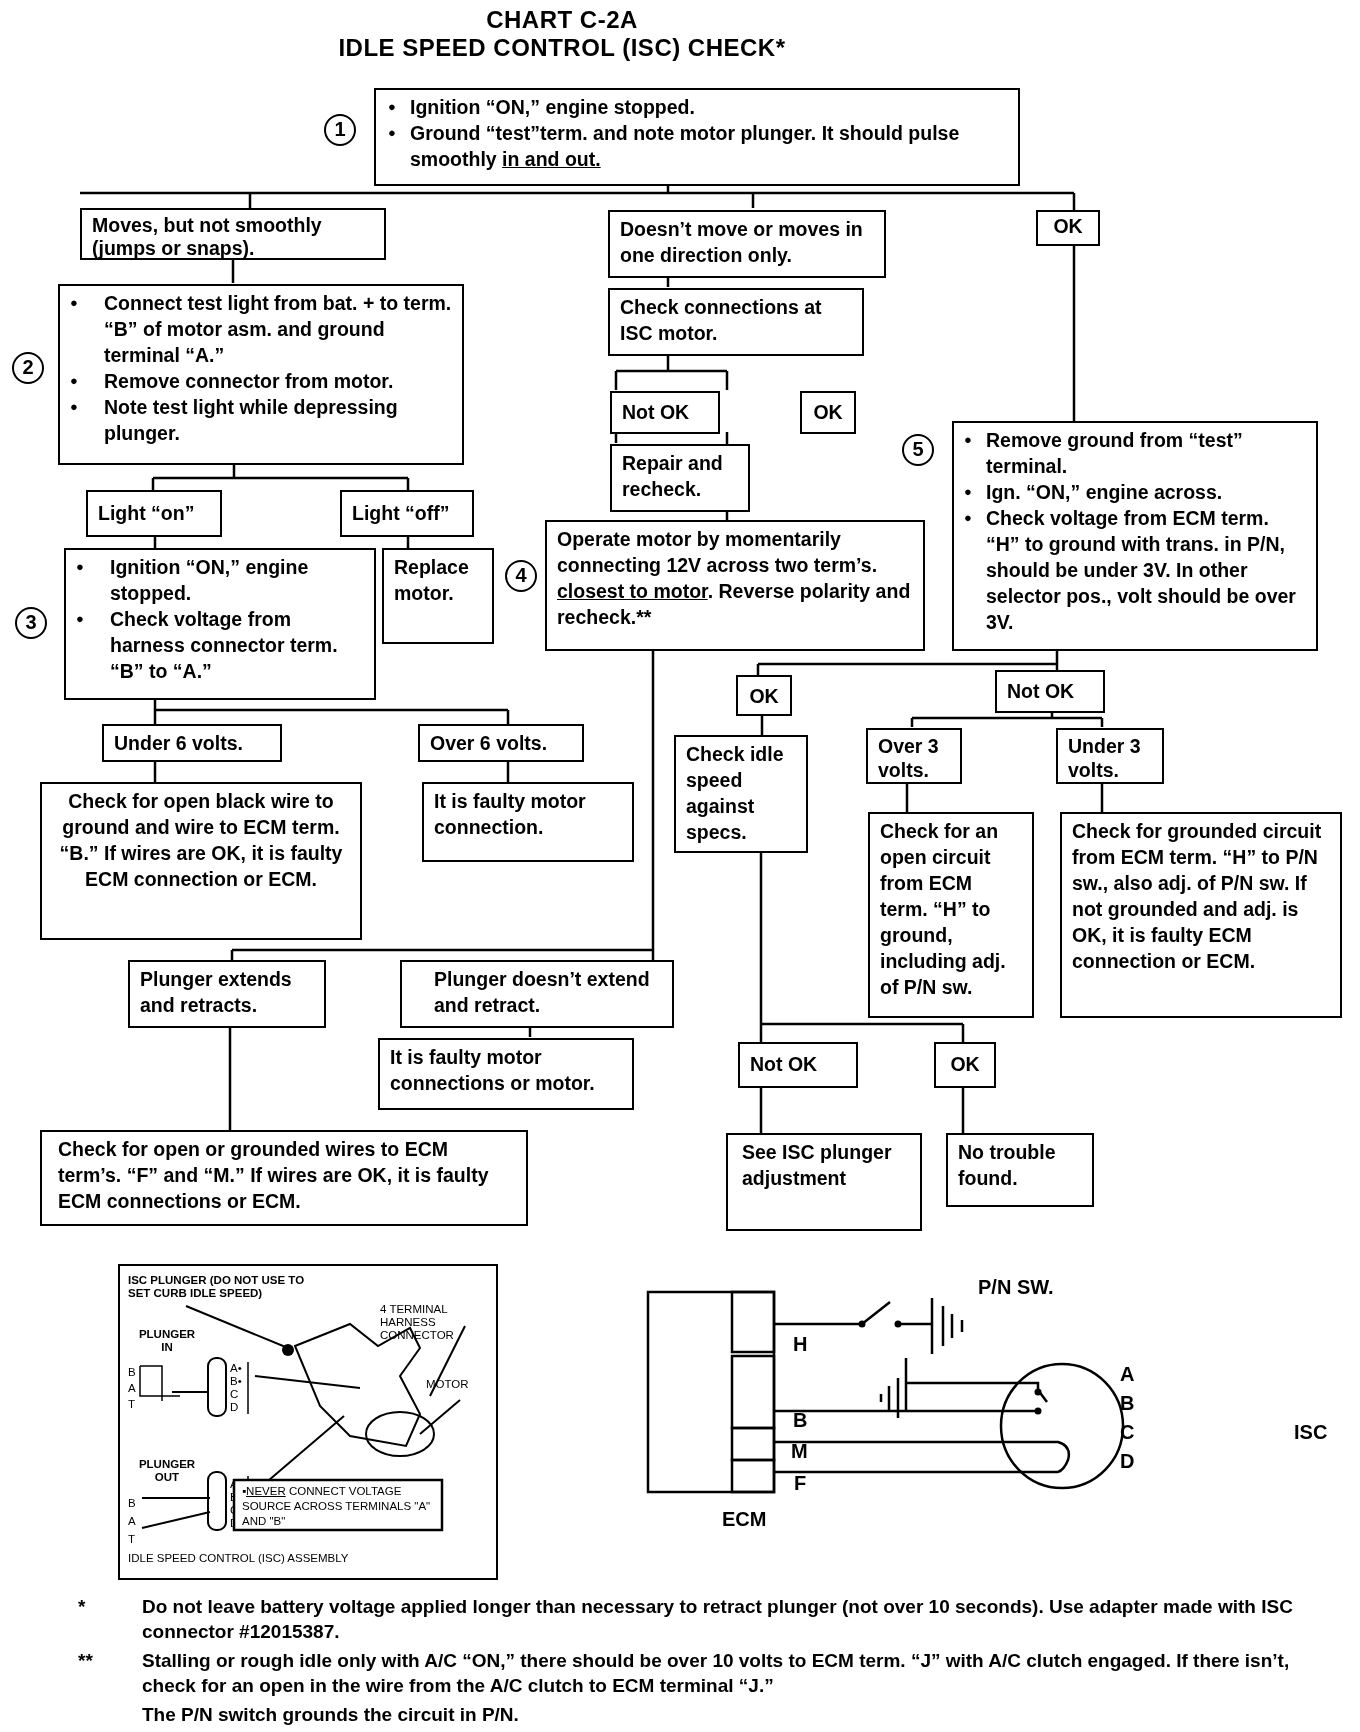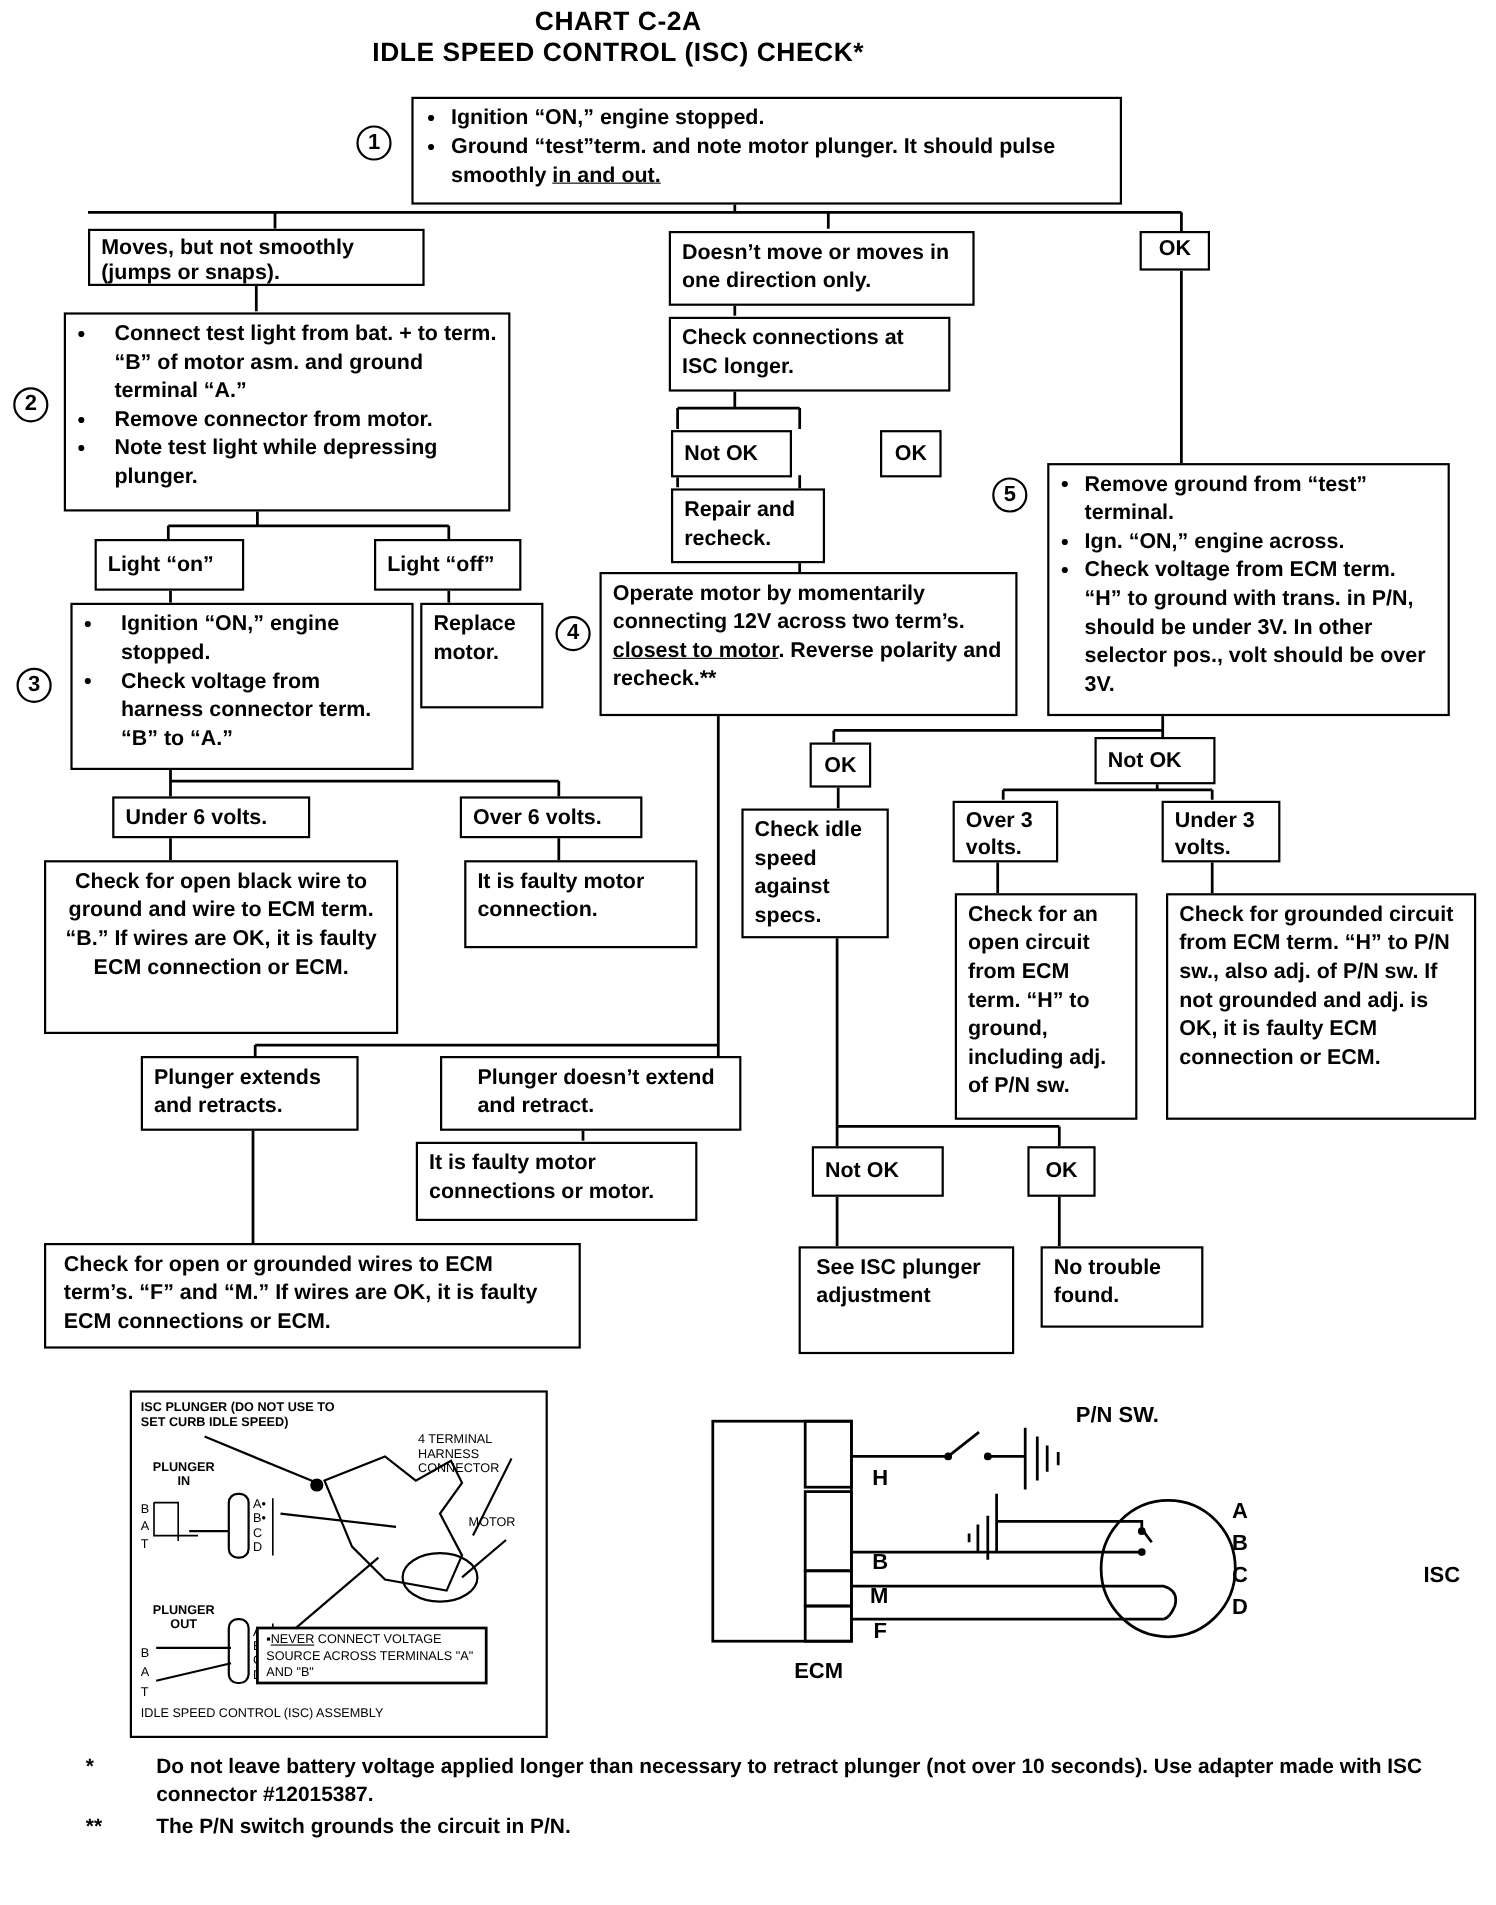--- a/index.html
+++ b/index.html
@@ -86,21 +86,21 @@
 <div class="box" style="left:1036px;top:210px;width:64px;height:36px;line-height:24px;text-align:center;padding:2px;">OK</div>
 
 <div class="box" style="left:58px;top:284px;width:406px;height:181px;">
   <ul>
     <li>Connect test light from bat. + to term. “B” of motor asm. and ground terminal “A.”</li>
     <li>Remove connector from motor.</li>
     <li>Note test light while depressing plunger.</li>
   </ul>
 </div>
 
-<div class="box" style="left:608px;top:288px;width:256px;height:68px;">Check connections at ISC longer.</div>
+<div class="box" style="left:608px;top:288px;width:256px;height:68px;">Check connections at ISC motor.</div>
 <div class="box" style="left:610px;top:391px;width:110px;height:43px;line-height:30px;">Not OK</div>
 <div class="box" style="left:800px;top:391px;width:56px;height:43px;line-height:30px;text-align:center;padding:4px;">OK</div>
 <div class="box" style="left:610px;top:444px;width:140px;height:68px;">Repair and recheck.</div>
 
 <div class="box" style="left:86px;top:490px;width:136px;height:47px;line-height:34px;">Light “on”</div>
 <div class="box" style="left:340px;top:490px;width:134px;height:47px;line-height:34px;">Light “off”</div>
 
 <div class="box tight" style="left:952px;top:421px;width:366px;height:230px;">
   <ul>
     <li>Remove ground from “test” terminal.</li>
@@ -226,15 +226,15 @@
   <div class="lbl" style="left:978px;top:1276px;">P/N SW.</div>
   <div class="lbl" style="left:1120px;top:1363px;">A</div>
   <div class="lbl" style="left:1120px;top:1392px;">B</div>
   <div class="lbl" style="left:1120px;top:1421px;">C</div>
   <div class="lbl" style="left:1120px;top:1450px;">D</div>
   <div class="lbl" style="left:1294px;top:1421px;">ISC</div>
 </div>
 
 <div class="notes">
   <p><span style="position:absolute;left:0;">*</span><span>Do not leave battery voltage applied longer than necessary to retract plunger (not over 10 seconds). Use adapter made with ISC connector #12015387.</span></p>
-  <p><span style="position:absolute;left:0;">**</span></p>
+  <p><span style="position:absolute;left:0;">**</span><span>Stalling or rough idle only with A/C “ON,” there should be over 10 volts to ECM term. “J” with A/C clutch engaged. If there isn’t, check for an open in the wire from the A/C clutch to ECM terminal “J.”</span></p>
   <p><span>The P/N switch grounds the circuit in P/N.</span></p>
 </div>
 
 </body></html>

